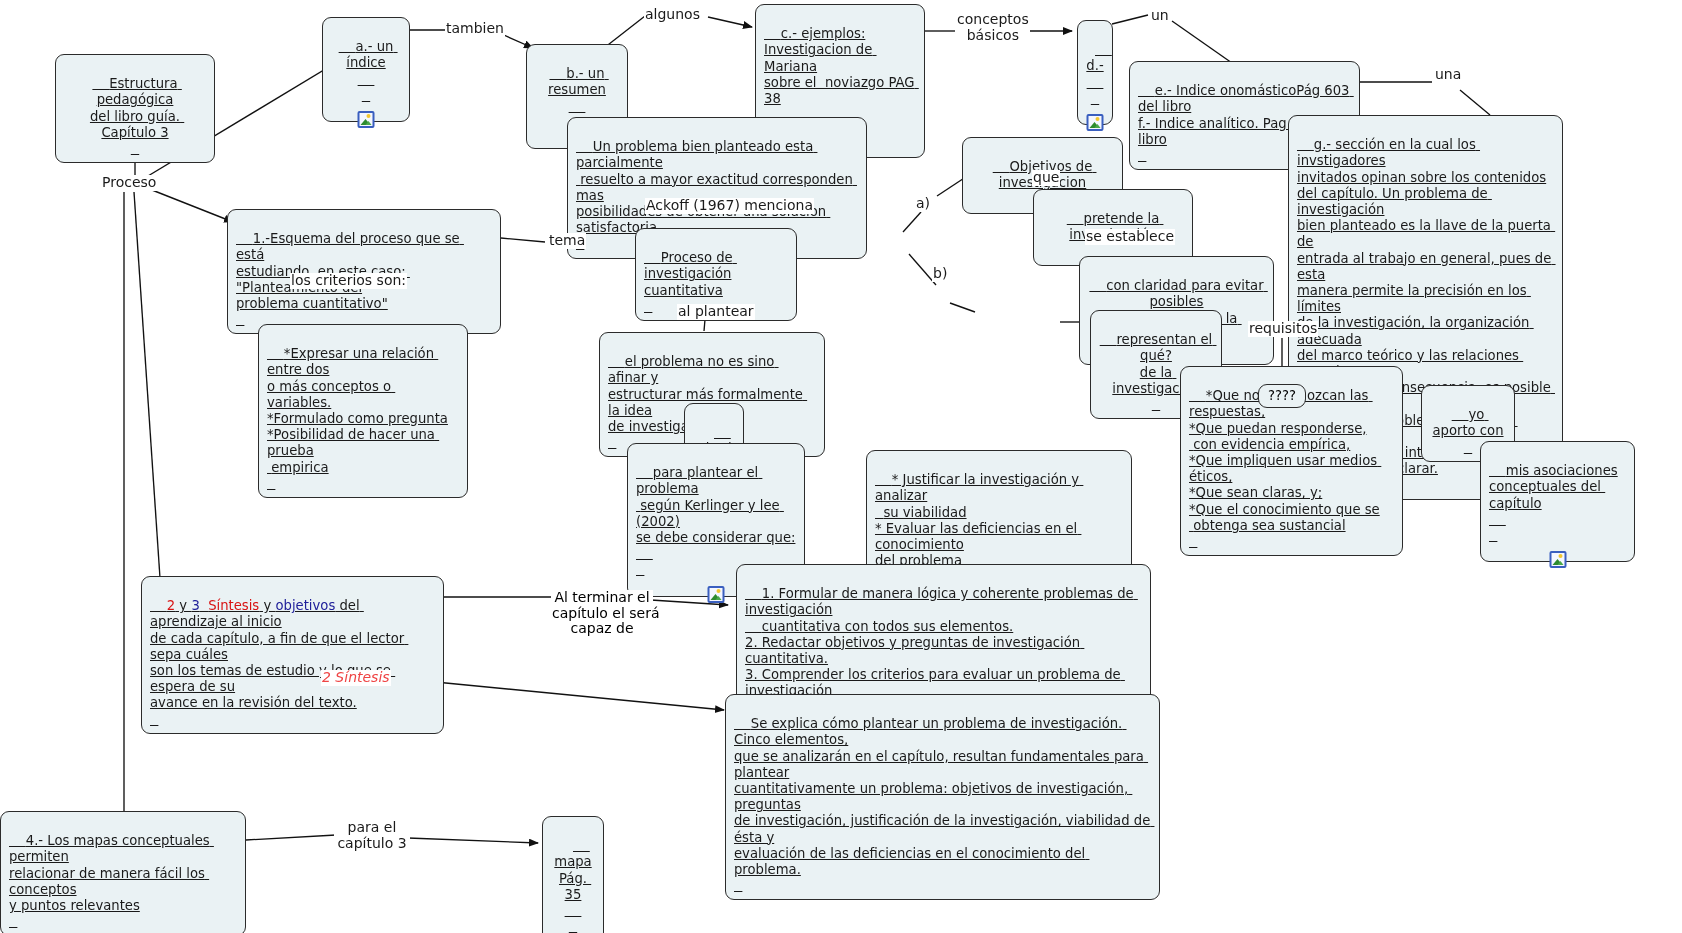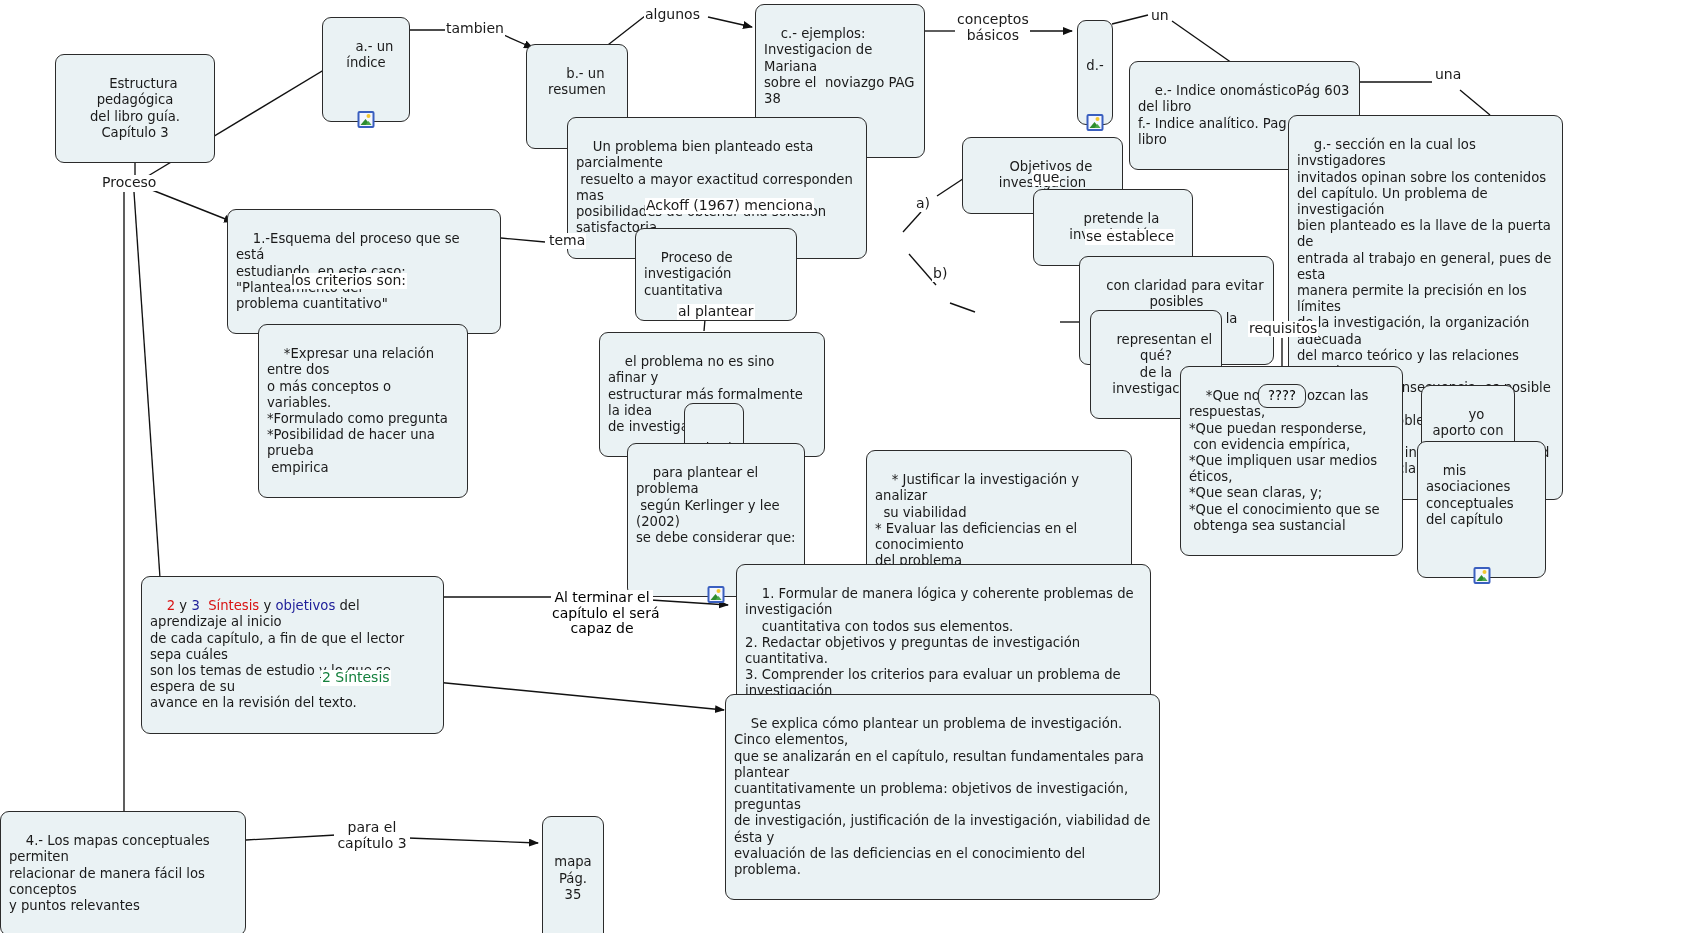--- a/index.html
+++ b/index.html
@@ -27,35 +27,36 @@
     box-sizing: border-box;
     background: #eaf2f4;
     border: 1px solid #2b2b2b;
     border-radius: 9px;
     color: #1a1a1a;
     font-size: 13.2px;
     line-height: 16.2px;
     padding: 5px 8px 5px 8px;
     white-space: pre-wrap;
     z-index: 3;
+    text-decoration: underline;
   }
   .node.centered { text-align: center; }
   .node.hasicon { padding-bottom: 17px; }
   .label {
     position: absolute;
     color: #1a1a1a;
     font-size: 14px;
     line-height: 15.5px;
     background: #ffffff;
     white-space: pre;
     z-index: 4;
     padding: 0 1px;
   }
   .label.blue { color: #000000; }
-  .label.red  { color: #15803d; }
+  .label.red  { color: #ef4444; font-style: italic; }
   .label.ctr  { text-align: center; }
   .ic {
     position: absolute;
     left: 50%;
     transform: translateX(-50%);
     bottom: -7px;
     width: 17px;
     height: 17px;
     box-sizing: border-box;
     border: 2px solid #3a5fbf;
@@ -317,21 +318,21 @@
     <span>* Justificar la investigación y analizar
   su viabilidad
 * Evaluar las deficiencias en el conocimiento
 del problema</span>
   </div>
 
   <div class="node centered" style="left:1421px; top:385px; width:94px;">
     <span>yo aporto con</span>
   </div>
 
-  <div class="node hasicon" style="left:1417px; top:441px; width:129px;">
+  <div class="node hasicon" style="left:1480px; top:441px; width:155px;">
     <span>mis asociaciones
 conceptuales del capítulo</span>
     <span class="ic"><i class="sun"></i><i class="mt"></i><i class="mt2"></i></span>
   </div>
 
   <div class="node" style="left:141px; top:576px; width:303px;">
     <span id="richSintesis"><span class="rt">2</span><span> y </span><span class="bt">3</span><span>  </span><span class="rt">Síntesis</span><span> y </span><span class="bt">objetivos</span><span> del aprendizaje al inicio
 de cada capítulo, a fin de que el lector sepa cuáles
 son los temas de estudio y lo que se espera de su
 avance en la revisión del texto.</span></span>

